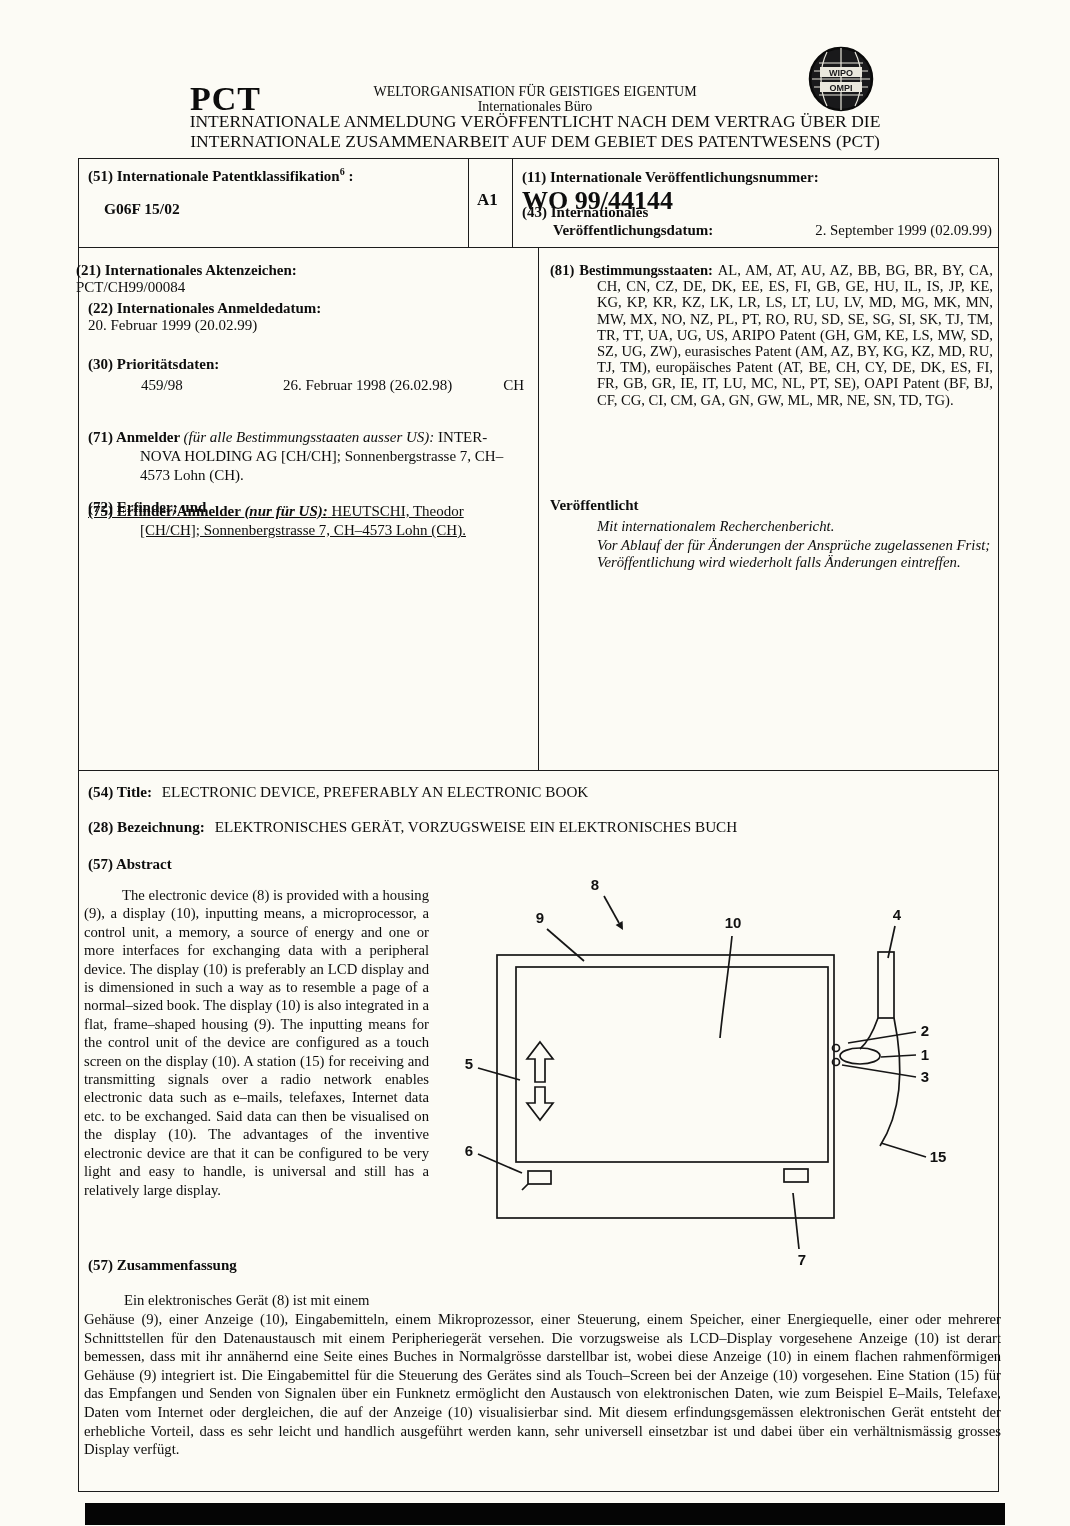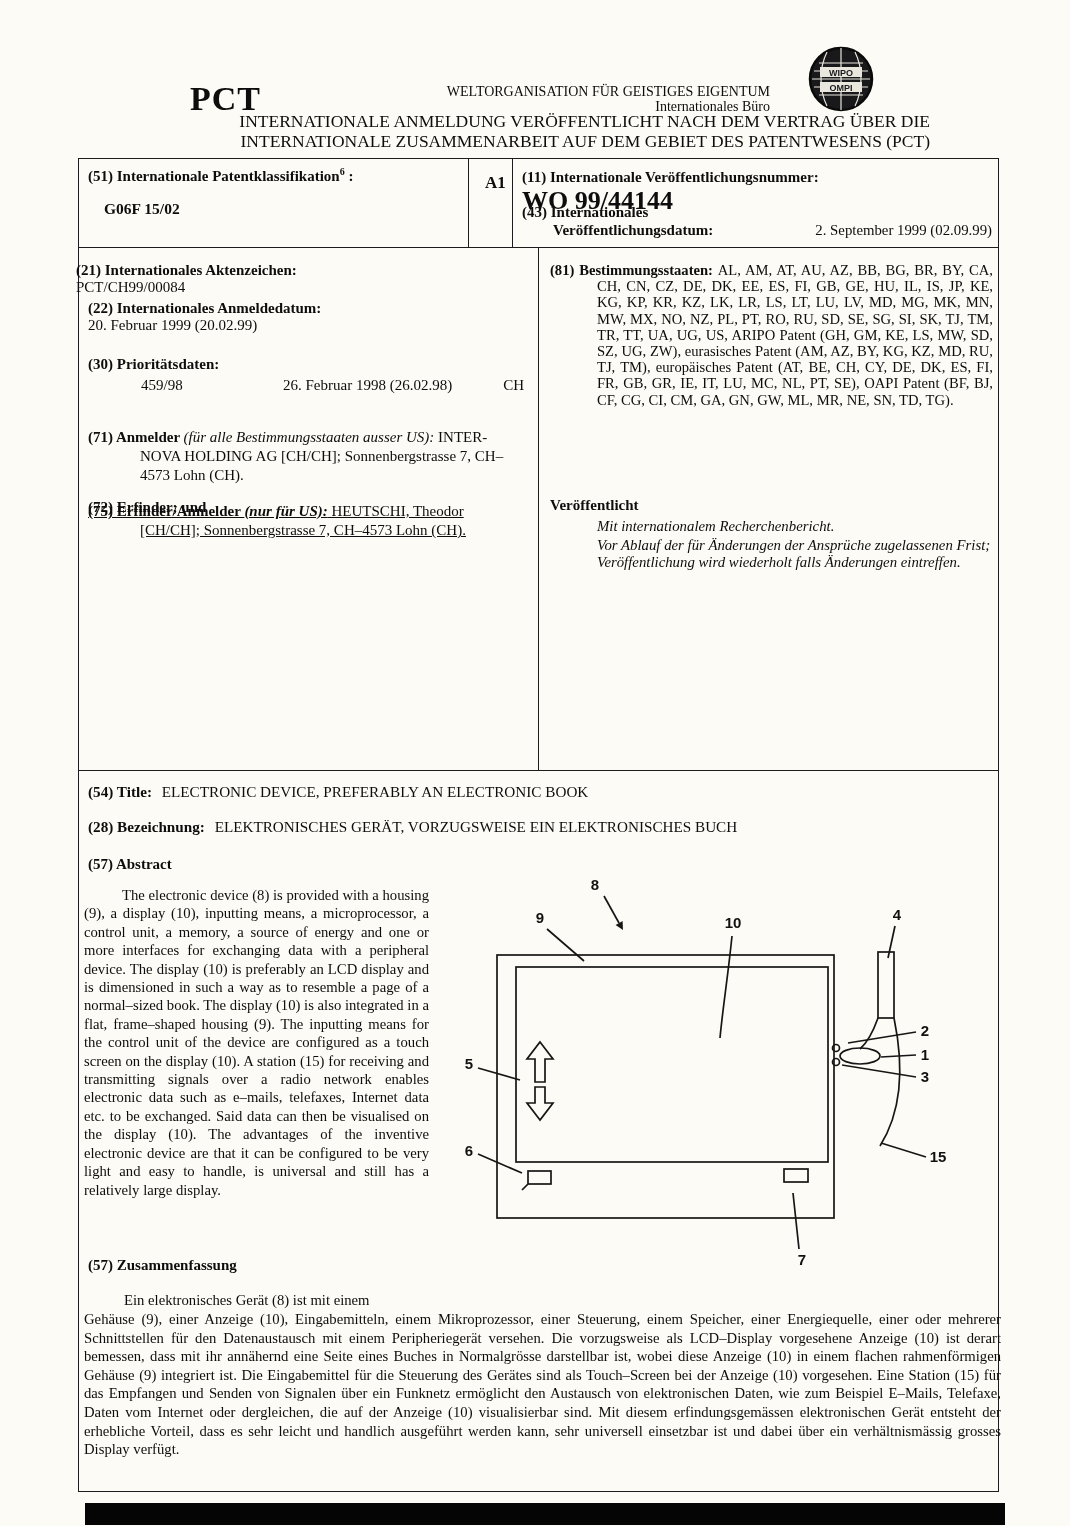--- a/index.html
+++ b/index.html
@@ -6,21 +6,21 @@
   body { background:#d8d8d2; }
   .page {
     position:relative; width:1070px; height:1526px; margin:0 auto;
     background:#fcfbf5; color:#0d0d0d;
     font-family:"Liberation Serif","DejaVu Serif",serif; font-size:15px;
     overflow:hidden;
   }
   .abs { position:absolute; }
   .b { font-weight:bold; }
   .i { font-style:italic; }
-  .center { text-align:right; }
+  .center { text-align:center; }
   .just { text-align:justify; }
   .frame  { border:1.6px solid #1c1c1c; }
   .hline  { border-top:1.6px solid #1c1c1c; height:0; }
   .vline  { border-left:1.6px solid #1c1c1c; width:0; }
   .row-sb { display:flex; justify-content:space-between; align-items:baseline;flex-direction:column; }
   .hang   { padding-left:52px; text-indent:-52px; line-height:19px; }
   .hang81 { padding-left:47px; text-indent:-47px; font-size:14.6px; line-height:16.2px; }
   sup { font-size:10px; vertical-align:super; }
   .para { font-size:14.7px; line-height:18.4px; }
   svg text { font-family:"Liberation Sans","DejaVu Sans",sans-serif; font-weight:bold; font-size:15px; fill:#111; }
@@ -65,21 +65,21 @@
   <div class="abs hline" style="left:78px; top:247px; width:921px;"></div>
   <div class="abs hline" style="left:78px; top:770px; width:921px;"></div>
   <div class="abs vline" style="left:468px; top:158px; height:89px;"></div>
   <div class="abs vline" style="left:512px; top:158px; height:89px;"></div>
   <div class="abs vline" style="left:538px; top:247px; height:523px;"></div>
 
   <div class="abs" style="left:88px; top:166px; width:372px;">
     <span class="b">(51) Internationale Patentklassifikation</span><sup class="b">6</sup><span class="b"> :</span>
   </div>
   <div class="abs b" style="left:104px; top:200px; font-size:15.5px;">G06F 15/02</div>
-  <div class="abs b" style="left:477px; top:173px; font-size:17px;margin-left:8px;">A1</div>
+  <div class="abs b" style="left:477px; top:190px; font-size:17px;">A1</div>
 
   <div class="abs row-sb" style="left:522px; top:164px; width:470px;">
     <span class="b" style="font-size:15px; padding-top:5px;">(11) Internationale Veröffentlichungsnummer:</span>
     <span class="b" style="font-size:26px;">WO 99/44144</span>
   </div>
   <div class="abs b" style="left:522px; top:204px;">(43) Internationales</div>
   <div class="abs b" style="left:553px; top:222px;">Veröffentlichungsdatum:</div>
   <div class="abs" style="left:760px; top:222px; width:232px; text-align:right; font-size:14.8px;">2. September 1999 (02.09.99)</div>
 
   <div class="abs row-sb" style="left:76px; top:262px; width:436px;">

